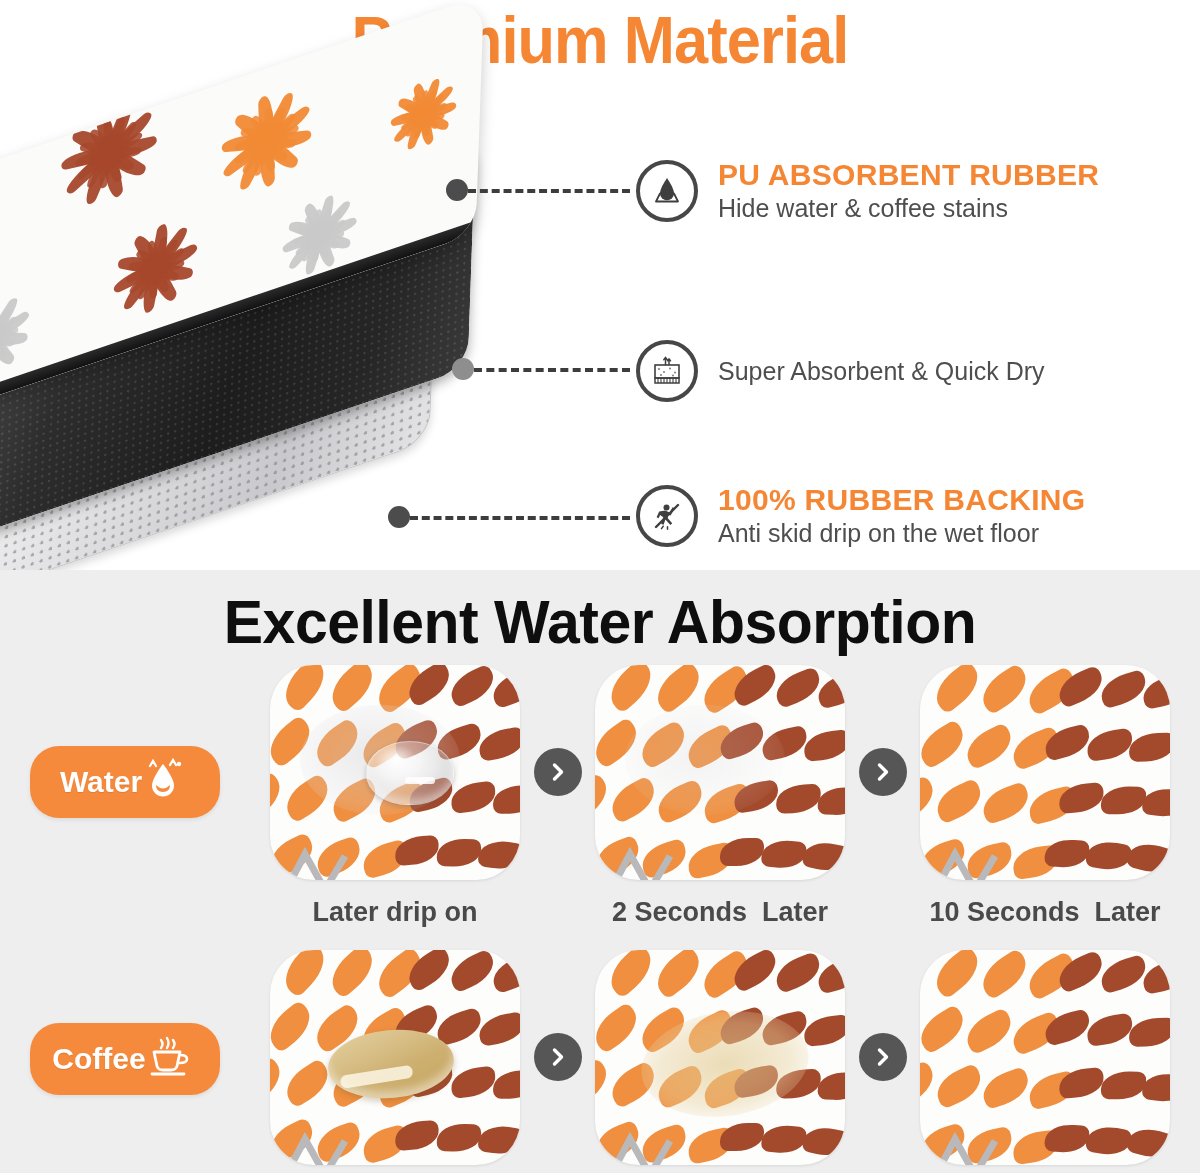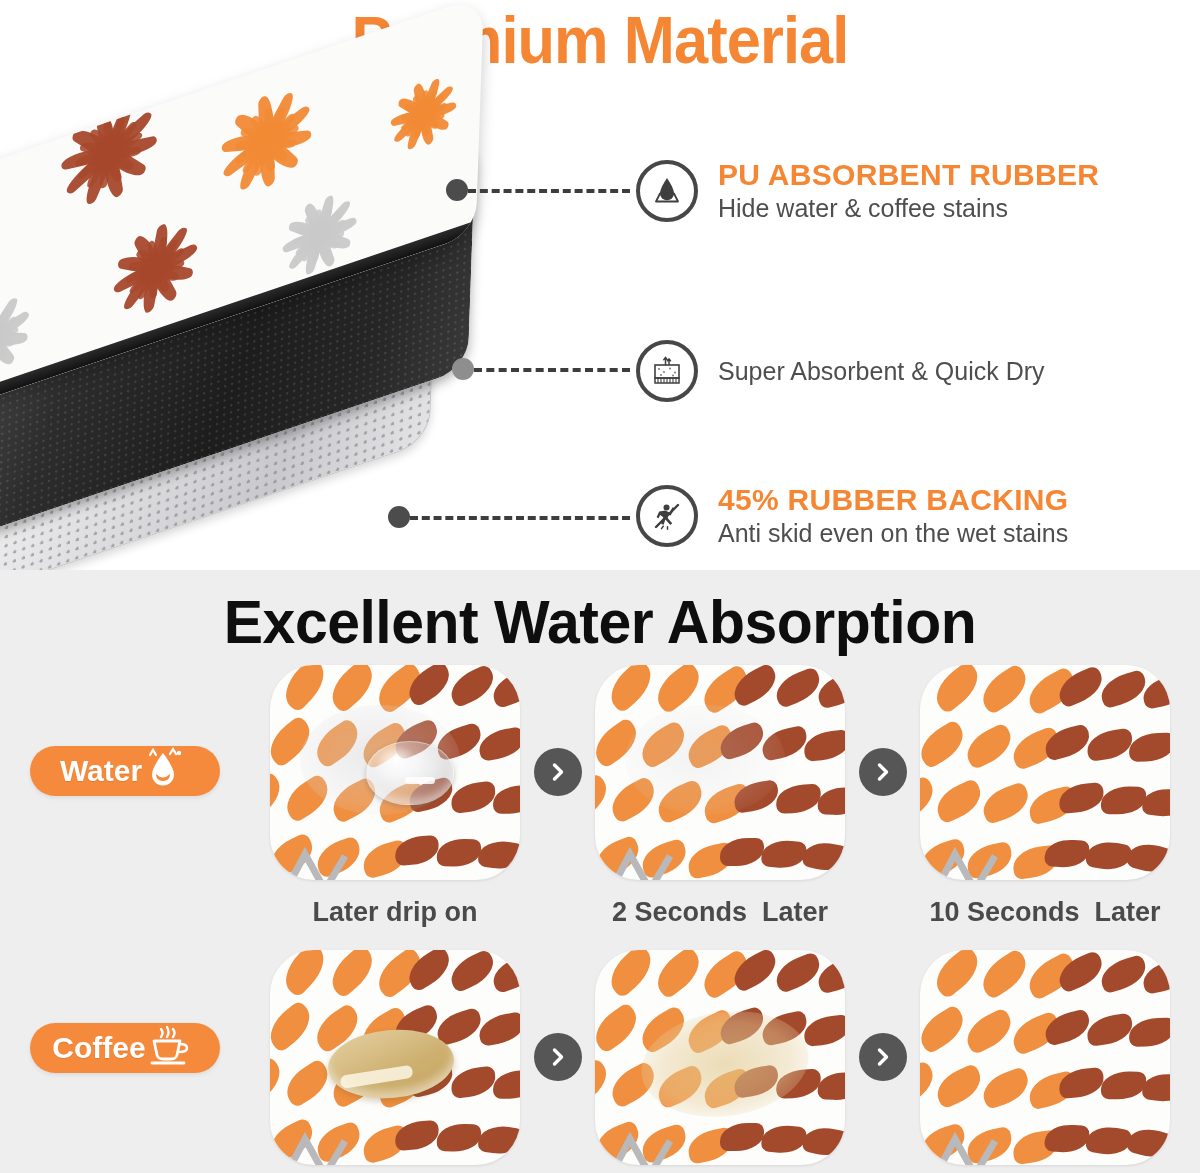--- a/index.html
+++ b/index.html
@@ -120,21 +120,21 @@
     text-align:center;
     font-family:"Liberation Sans Narrow","Liberation Sans", sans-serif;
     font-weight:bold; font-size:62px; line-height:72px;
     color:#0e0e0e; letter-spacing:-.5px;
     transform:scaleX(0.95); transform-origin:center center;
     white-space:nowrap;
   }
 
   .badge {
     position:absolute; left:30px;
-    width:190px; height:50px; border-radius:29px;
+    width:190px; height:72px; border-radius:29px;
     background:#f68a3c;
     display:flex; align-items:center; justify-content:center; 
     padding-right:6px;
     box-shadow:0 2px 4px rgba(0,0,0,.08);
   }
   .badge-label {
     font-size:30px; font-weight:bold; color:#fff;
     font-family:"Liberation Sans", sans-serif;
     text-shadow:0 1px 1px rgba(0,0,0,.10);
   }
@@ -503,22 +503,22 @@
       <svg width="40" height="40" viewBox="0 0 40 40" aria-hidden="true">
         <g fill="#3f3f3f">
           <circle cx="19.5" cy="11.5" r="3"></circle>
           <path d="M18.2 14.6 L22.6 16.4 L25.6 11.2 L27.6 12.3 L23.6 19.4 L20.8 18.4 L20.8 22.2 L25.2 27.2 L23.4 28.9 L18.4 23.4 L16.6 28.8 L14.2 28.0 L16.3 21.2 L13.1 19.1 L11.6 22.2 L9.6 21.2 L12.2 15.6 Z"></path>
           <path d="M12.5 27.5 L9.5 30.5 M16.2 30.2 L14.5 32.6 M20.5 30.8 L20.5 33.2" stroke="#3f3f3f" stroke-width="1.5" stroke-linecap="round" fill="none"></path>
         </g>
         <line x1="9" y1="31" x2="31" y2="9" stroke="#3f3f3f" stroke-width="2.4" stroke-linecap="round"></line>
       </svg>
     </div>
     <div class="feature-text">
-      <div class="feature-title">45% RUBBER BACKING</div>
-      <div class="feature-sub">Anti skid even on the wet stains</div>
+      <div class="feature-title">100% RUBBER BACKING</div>
+      <div class="feature-sub">Anti skid drip on the wet floor</div>
     </div>
   </div>
 </div>
 
 <div class="section-bottom">
 
   <div class="headline-absorb">Excellent Water Absorption</div>
 
   <div class="badge" style="top:176px;">
     <span class="badge-label">Water</span>

